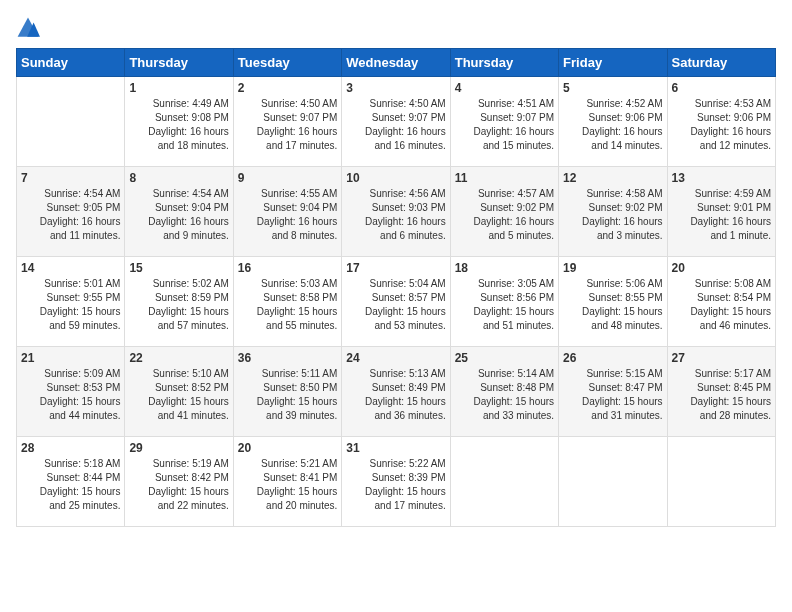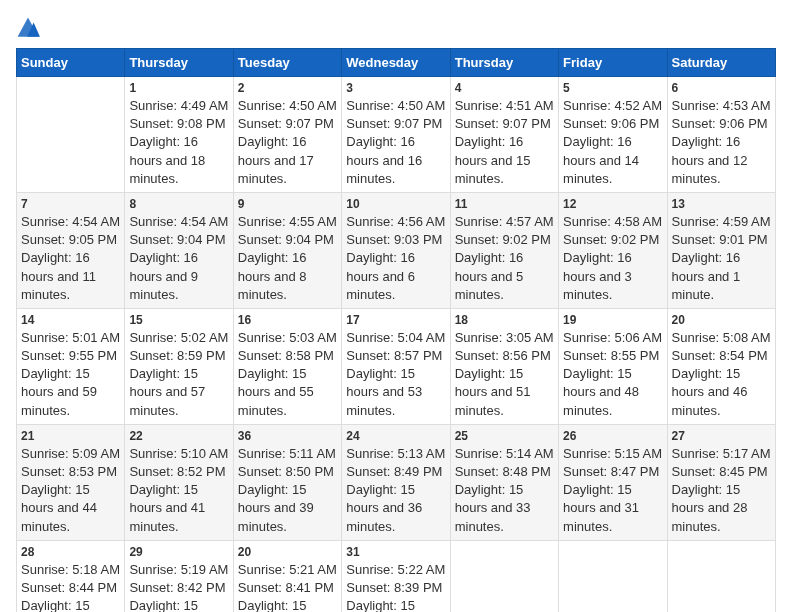--- a/index.html
+++ b/index.html
@@ -87,23 +87,24 @@
       color: #333;
       height: 90px;
     }
     .day-num {
       font-size: 12px;
       font-weight: bold;
       display: block;
       margin-bottom: 2px;
     }
     .cell-info {
-      font-size: 13px;
+      font-size: 10px;
       line-height: 1.4;
       color: #333;
+      text-align: right;
     }
   </style>
 </head>
 <body>
 
 <div class="header">
   <div class="logo">
     <svg class="logo-icon" viewBox="0 0 30 30" xmlns="http://www.w3.org/2000/svg">
       <polygon points="15,2 28,26 2,26" fill="#1565c0" opacity="0.85"></polygon>
       <polygon points="22,8 30,26 14,26" fill="#1565c0"></polygon>

